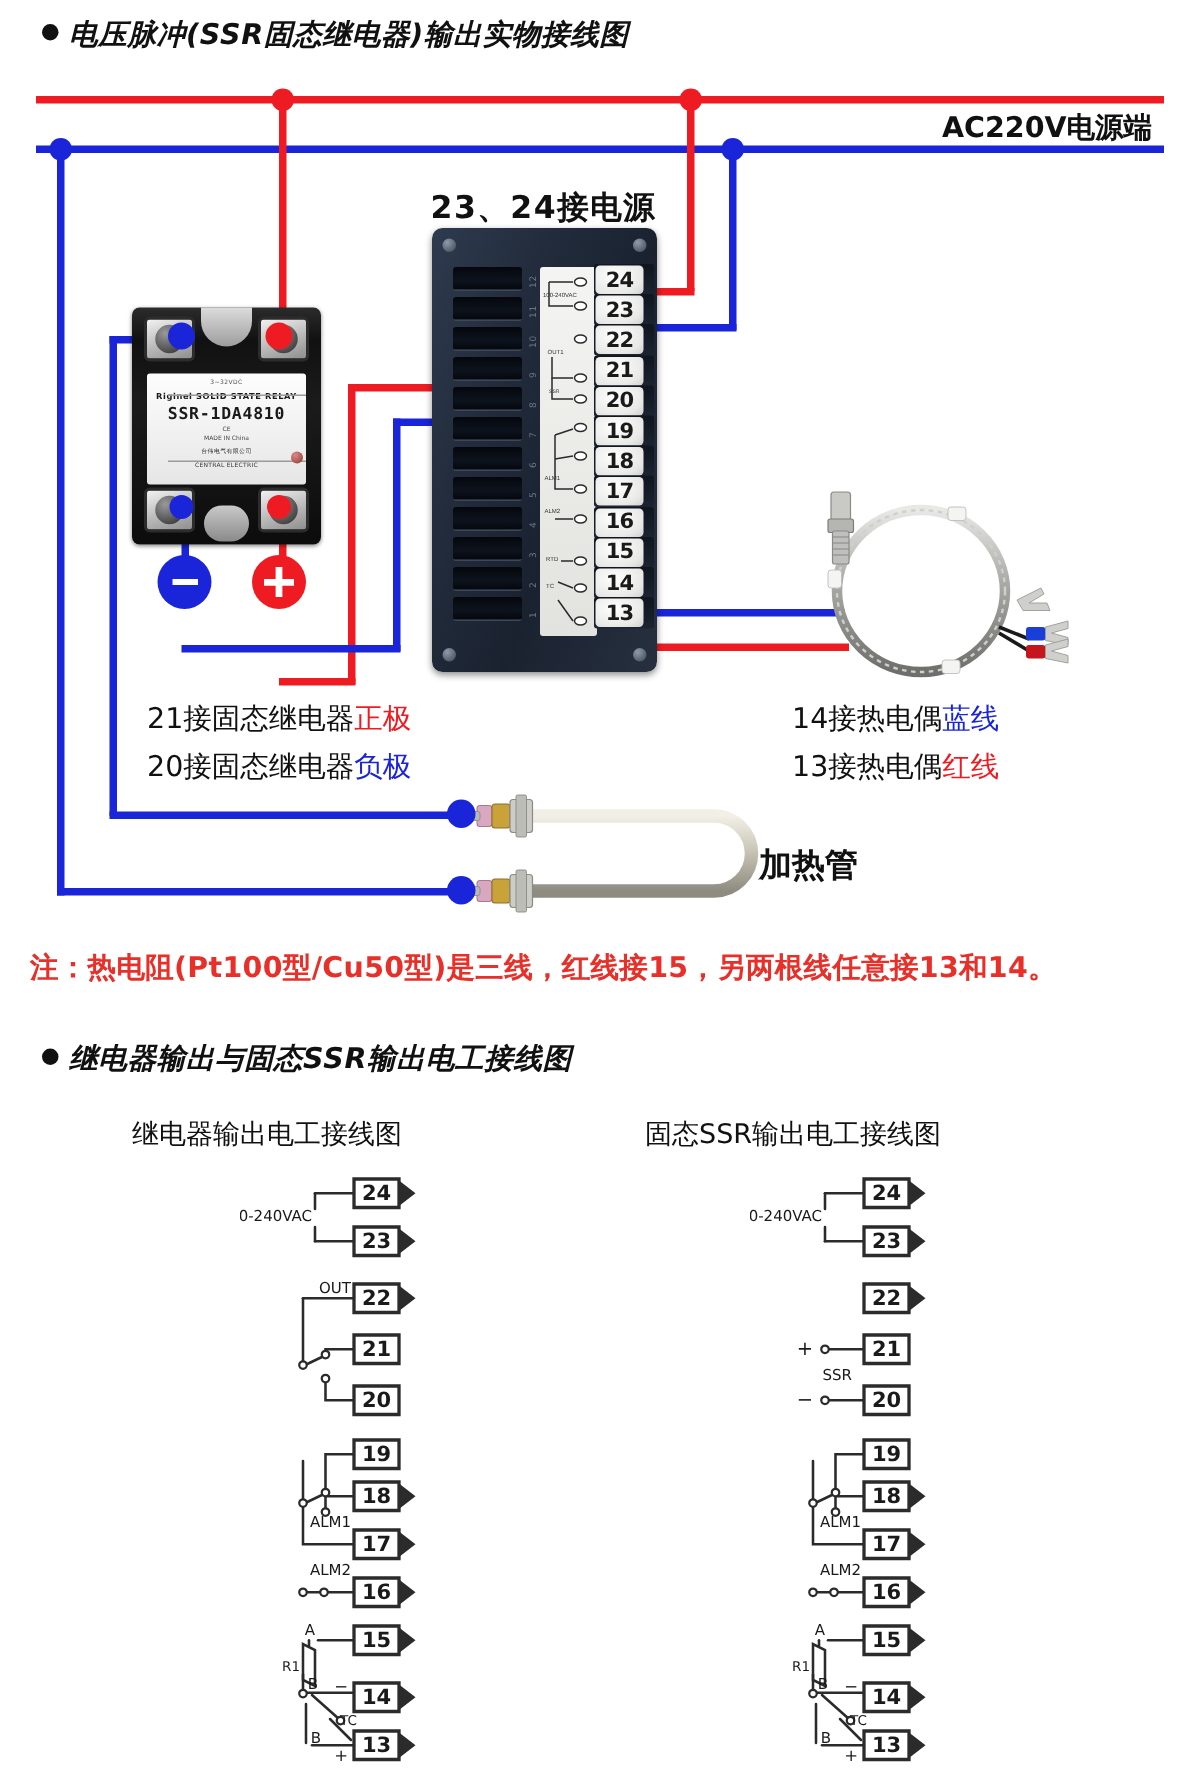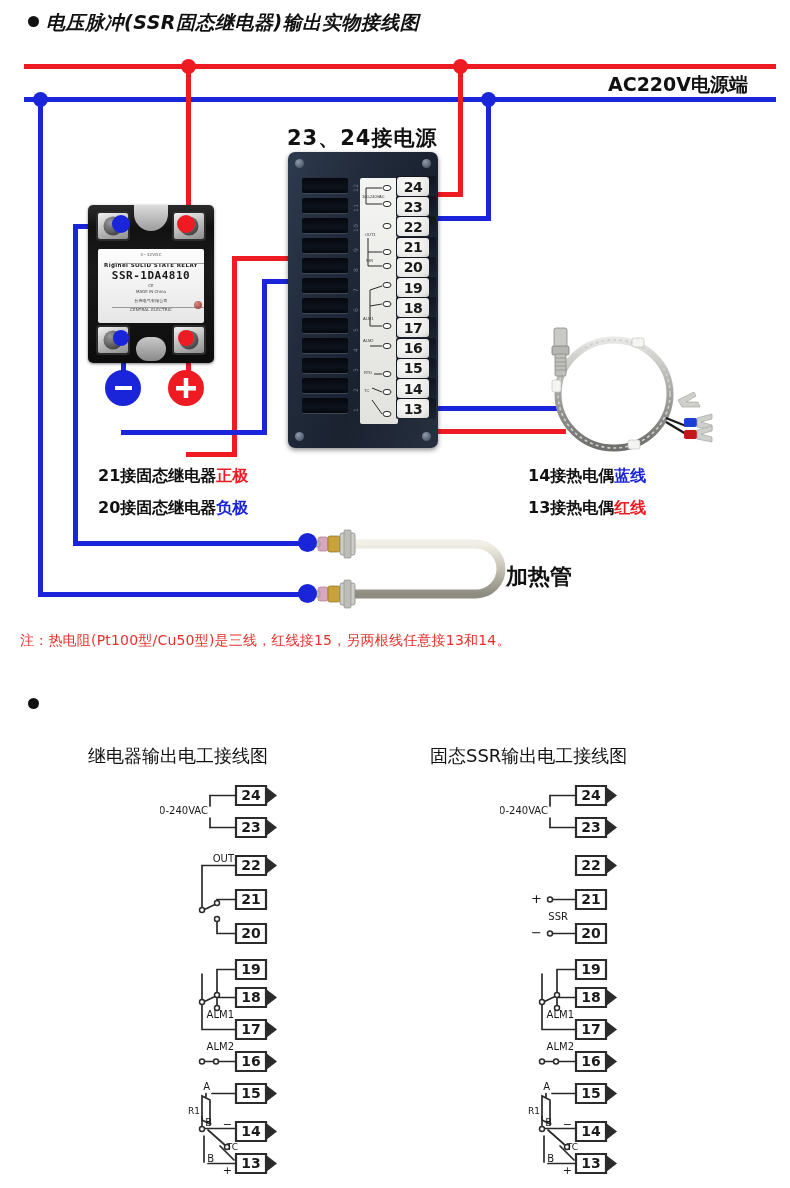--- a/index.html
+++ b/index.html
@@ -8,22 +8,22 @@
     font-family:"DejaVu Sans","Liberation Sans",sans-serif;
     color:#111;
   }
   .abs{position:absolute;}
   
   .sec-head{font-size:19px;font-weight:700;letter-spacing:.5px;white-space:nowrap;font-style:italic;}
   .bullet{display:inline-block;width:11px;height:11px;border-radius:50%;
           background:#111;margin-right:7px;vertical-align:2px;}
   .sub-title{font-size:18px;font-weight:500;white-space:nowrap;}
   .mod-title{font-size:21px;font-weight:600;white-space:nowrap;letter-spacing:1px;}
-  .note{font-size:14px;font-weight:400;color:#e8302a;white-space:nowrap;letter-spacing:.2px;}
-  .cap{font-size:16px;font-weight:700;white-space:nowrap;}
+  .note{font-size:19px;font-weight:700;color:#e8302a;white-space:nowrap;letter-spacing:.2px;}
+  .cap{font-size:19px;font-weight:400;white-space:nowrap;}
   .cap .r{color:#ee1c22;}
   .cap .b{color:#1a24d8;}
   .tube-lab{font-size:22px;font-weight:600;white-space:nowrap;}
   .ac-lab{font-size:19px;font-weight:700;white-space:nowrap;}
 
   
   .wh{position:absolute;height:5px;}
   .wv{position:absolute;width:5px;}
   .red{background:#ee1c22;}
   .blue{background:#1a24d8;}
@@ -102,21 +102,21 @@
 </style>
 </head>
 <body>
 
 <div class="abs sec-head" style="left:28px;top:10px;">
   <span class="bullet"></span><span>电压脉冲(SSR固态继电器)输出实物接线图</span>
 </div>
 
 <div class="wh red abs" style="left:24px;top:64px;width:752px;"></div>
 <div class="wh blue abs" style="left:24px;top:97px;width:752px;"></div>
-<div class="abs ac-lab" style="left:608px;top:72px;">AC220V电源端</div>
+<div class="abs ac-lab" style="left:628px;top:72px;">AC220V电源端</div>
 
 <div class="wv red abs" style="left:186px;top:64px;height:167px;"></div>
 <div class="wv red abs" style="left:458px;top:64px;height:130px;"></div>
 <div class="dot red abs" style="left:181px;top:59px;width:15px;height:15px;"></div>
 <div class="dot red abs" style="left:453px;top:59px;width:15px;height:15px;"></div>
 
 <div class="wh red abs" style="left:416px;top:192px;width:47px;"></div>
 
 <div class="wv blue abs" style="left:38px;top:97px;height:500px;"></div>
 <div class="wv blue abs" style="left:486px;top:97px;height:123px;"></div>
@@ -398,21 +398,21 @@
 <div class="abs cap" style="left:528px;top:466px;">
   <span>14接热电偶</span><span class="b">蓝线</span>
 </div>
 <div class="abs cap" style="left:528px;top:498px;">
   <span>13接热电偶</span><span class="r">红线</span>
 </div>
 
 <div class="abs note" style="left:20px;top:632px;">注：热电阻(Pt100型/Cu50型)是三线，红线接15，另两根线任意接13和14。</div>
 
 <div class="abs sec-head" style="left:28px;top:693px;">
-  <span class="bullet"></span>
+  <span class="bullet"></span><span>继电器输出与固态SSR输出电工接线图</span>
 </div>
 <div class="abs sub-title" style="left:88px;top:744px;">继电器输出电工接线图</div>
 <div class="abs sub-title" style="left:430px;top:744px;">固态SSR输出电工接线图</div>
 
 <div class="schem" id="schem-left" style="left:160px;">
     <svg width="170" height="345" viewBox="0 0 170 345">
       <g stroke="#2b2b2b" stroke-width="1.7" fill="none" stroke-linecap="round">
         <path d="M50 15.5 L76 15.5"></path>
         <path d="M50 15.5 L50 26"></path>
         <path d="M50 47.5 L76 47.5"></path>

